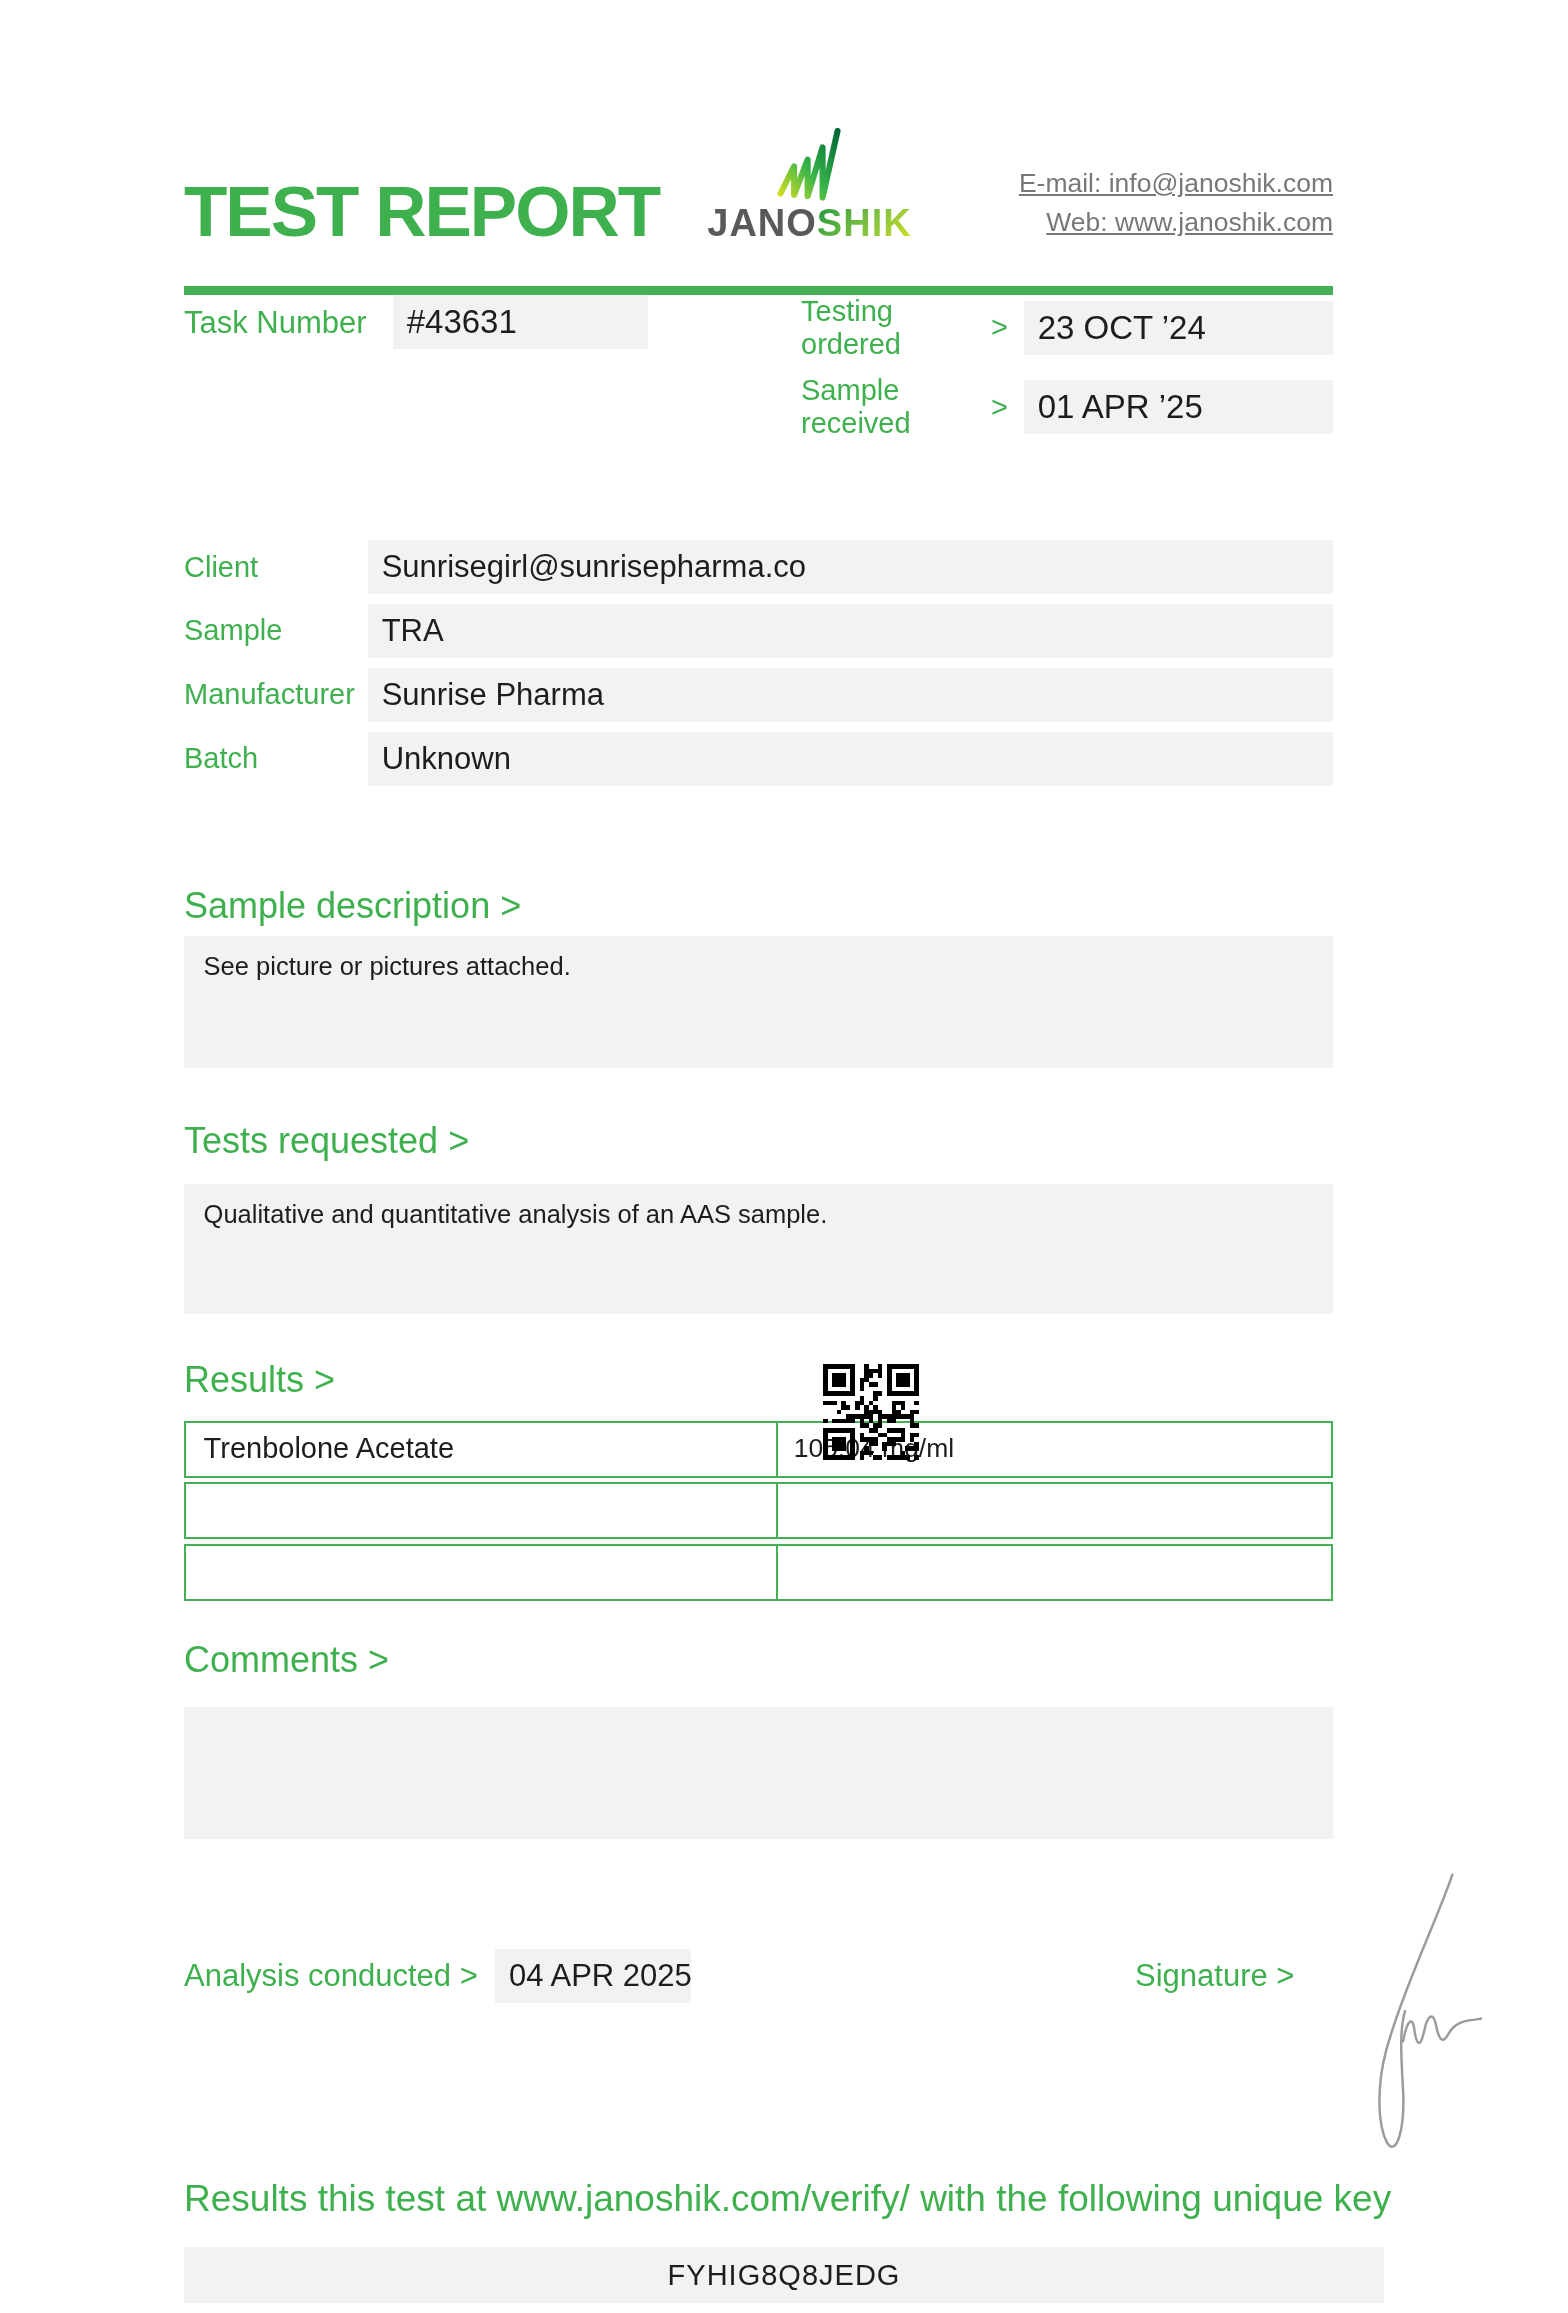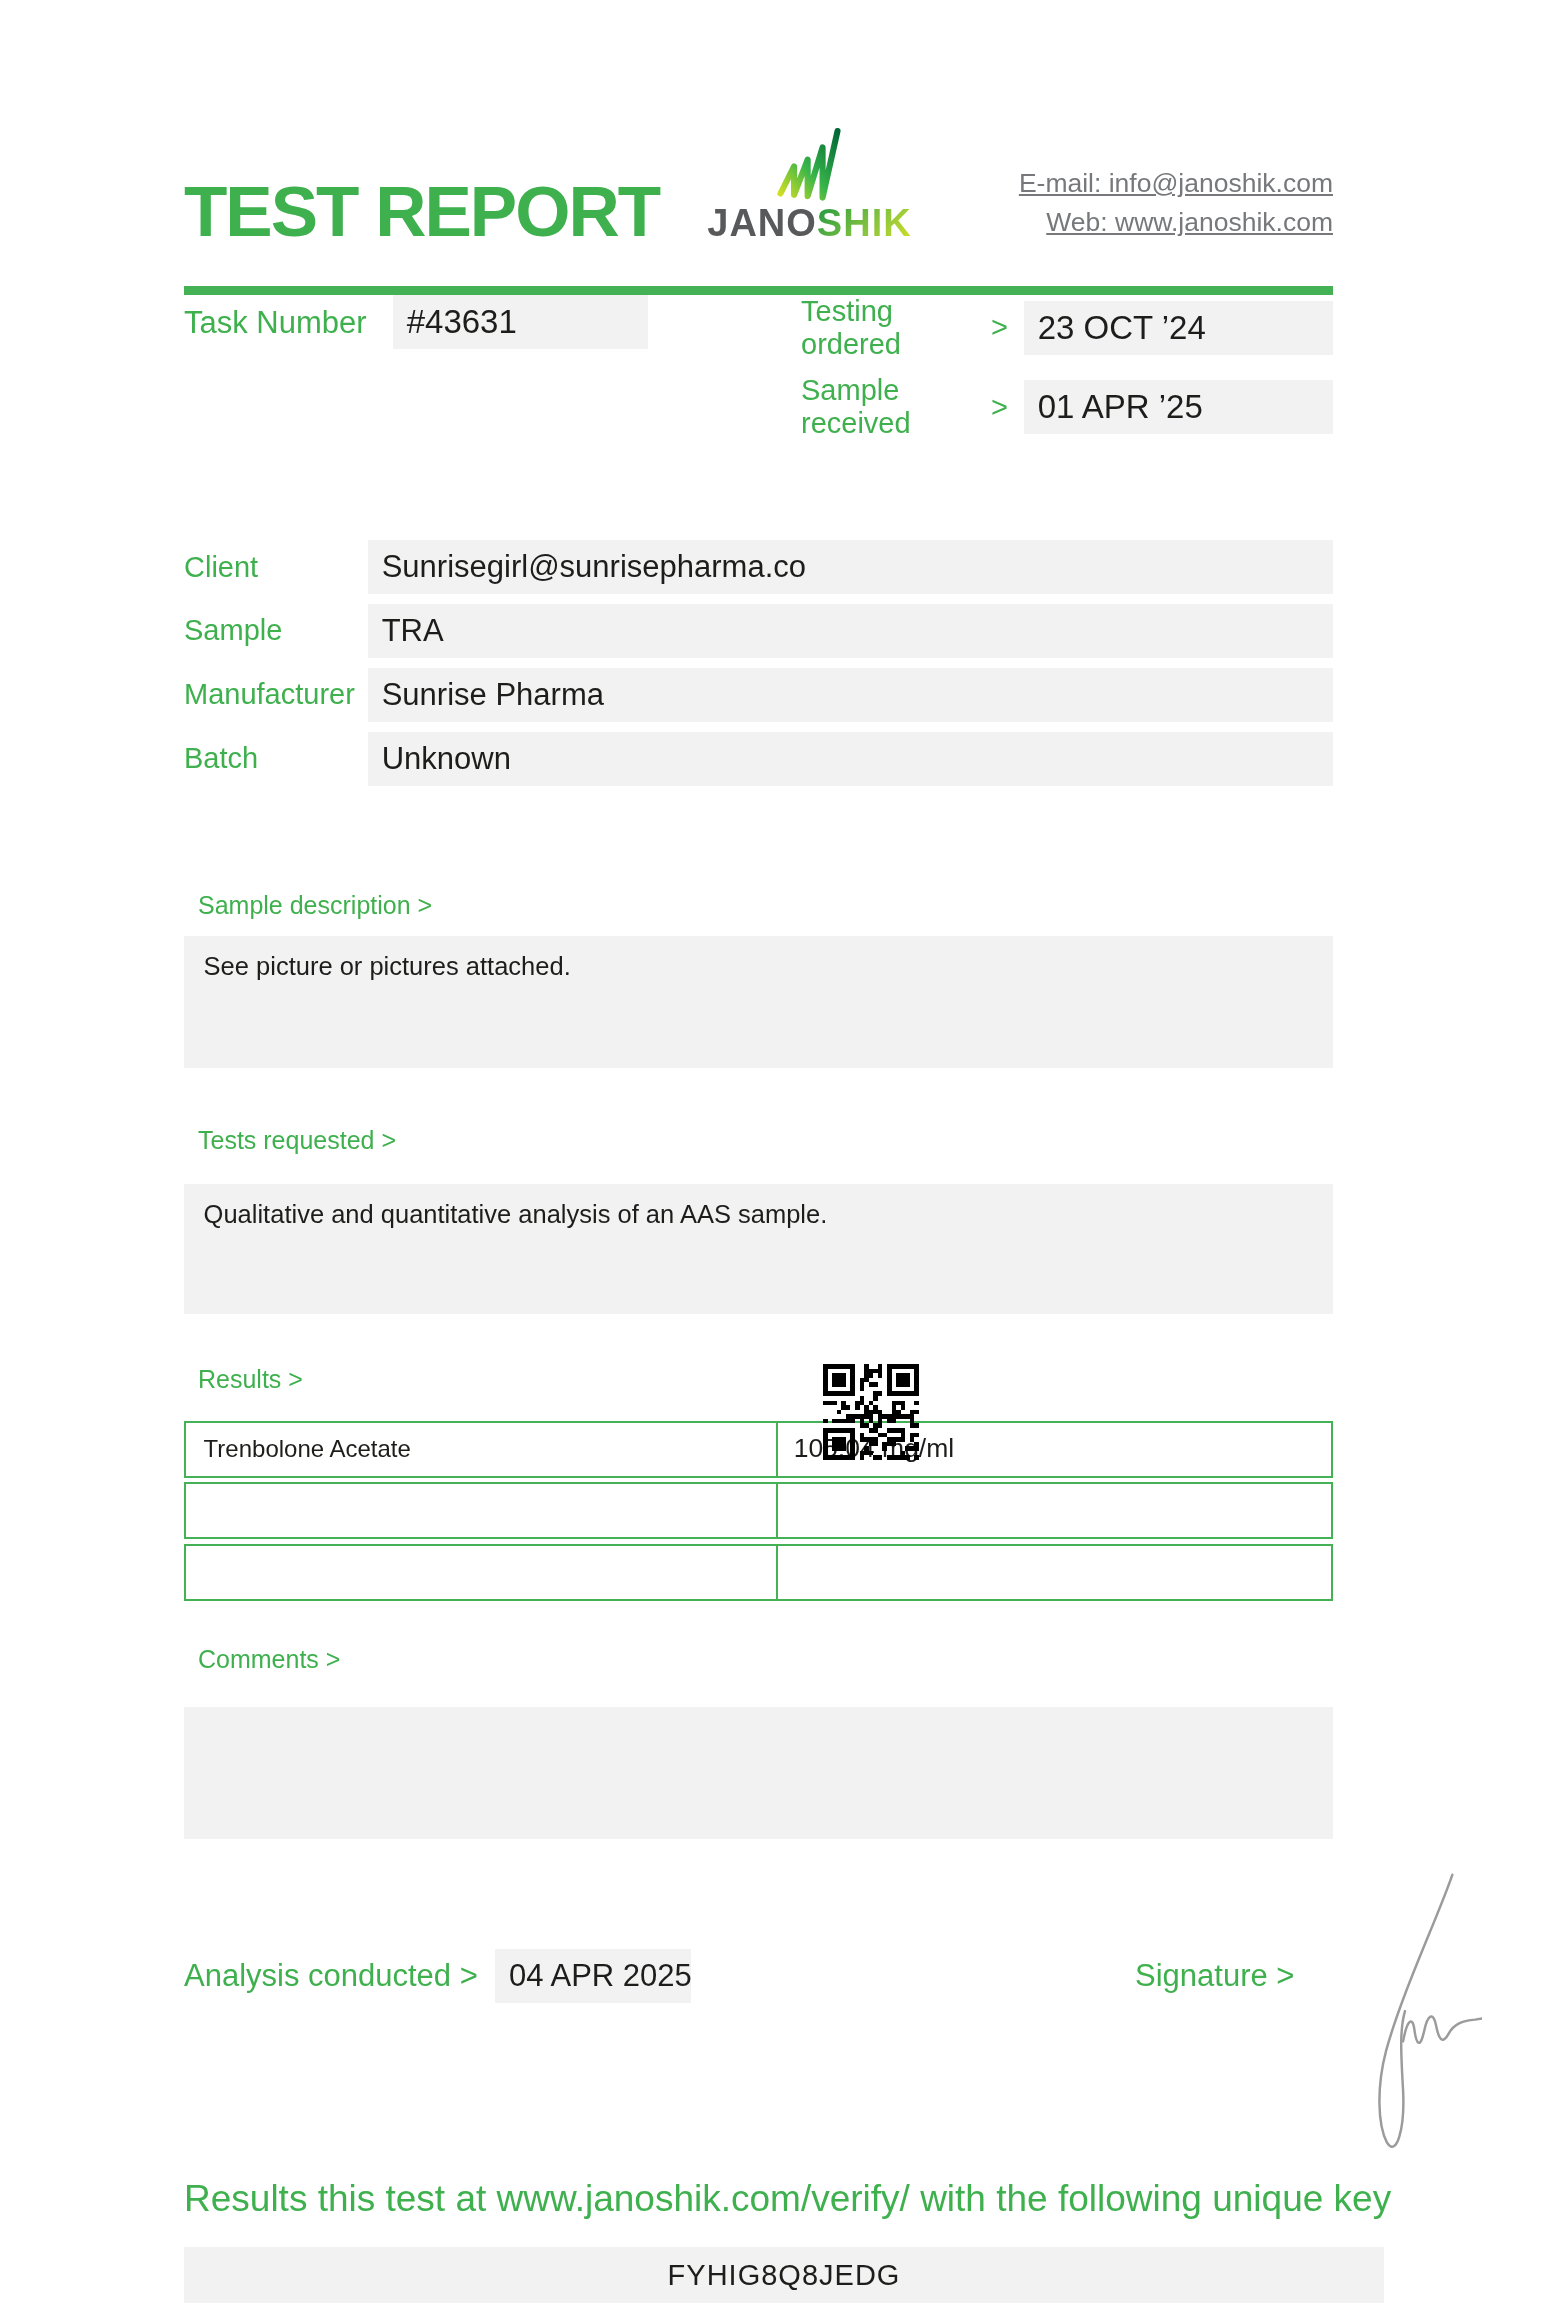--- a/index.html
+++ b/index.html
@@ -40,34 +40,34 @@
   .date-arrow{width:33px;color:var(--green);font-size:29px;}
   .date-value{width:309px;}
 
   
   .info{margin-top:86px;}
   .info-row{display:flex;align-items:center;margin-bottom:9.8px;}
   .info-row .label{width:184px;font-size:29px;}
   .info-row .gbox{flex:1;font-size:31px;}
 
   
-  .sec-heading{color:var(--green);font-size:25px;line-height:43px;margin-left:14px;}
+  .sec-heading{color:var(--green);font-size:36px;line-height:43px;}
   .sd-heading{margin-top:98px;}
   .sd-box{margin-top:9.8px;height:132px;background:var(--box_gray);padding:15.7px 19.6px;font-size:25.5px;}
   .tr-heading{margin-top:51px;}
   .tr-box{margin-top:21.6px;height:130px;background:var(--box_gray);padding:15.7px 19.6px;font-size:25.5px;}
 
   
   .results{position:relative;}
   .res-heading{margin-top:44px;}
   .qr{position:absolute;top:5.9px;left:639px;width:96px;height:96px;}
   .rtable{margin-top:19.6px;}
   .rtable .trow{display:flex;border:2.9px solid var(--border_green);height:57px;margin-bottom:4.9px;}
   .rtable .c1{width:51.7%;border-right:2.9px solid var(--border_green);line-height:51px;
-              font-size:24px;padding-left:17.6px;white-space:nowrap;}
+              font-size:29px;padding-left:17.6px;white-space:nowrap;}
   .rtable .c2{flex:1;line-height:51px;font-size:26.5px;padding-left:15.7px;white-space:nowrap;}
 
   
   .cm-heading{margin-top:37px;}
   .cm-box{margin-top:25.5px;height:132px;background:var(--box_gray);padding:15.7px 19.6px;font-size:25.5px;}
 
   
   .analysis-row{position:relative;display:flex;align-items:center;margin-top:110px;height:54px;}
   .analysis-row .label{font-size:31px;white-space:nowrap;}
   .analysis-value{width:196px;margin-left:17.6px;font-size:31px;}

